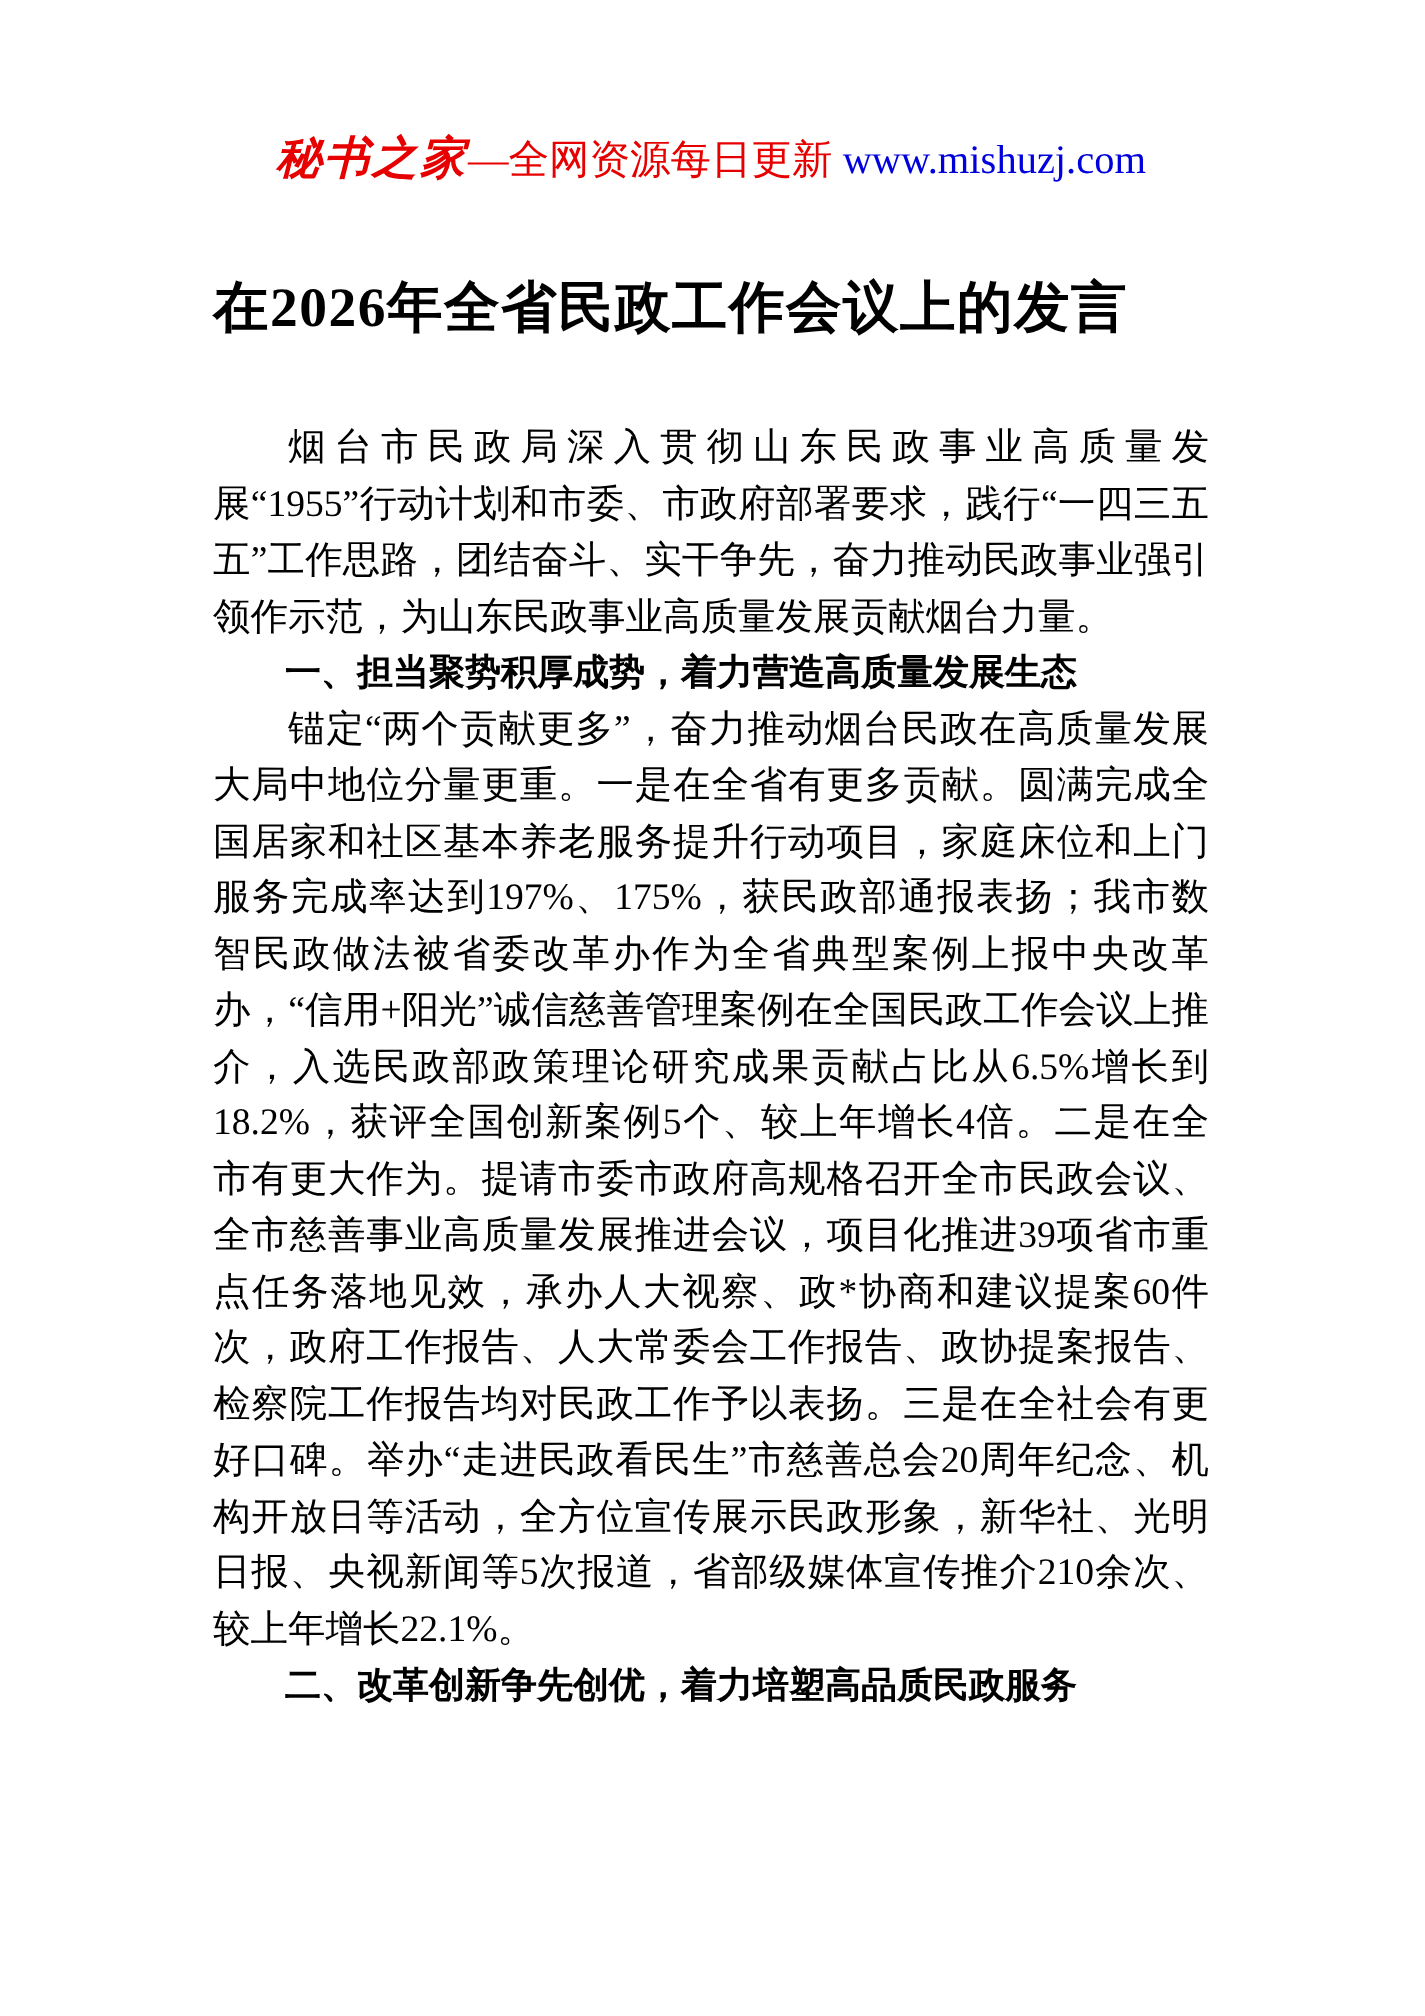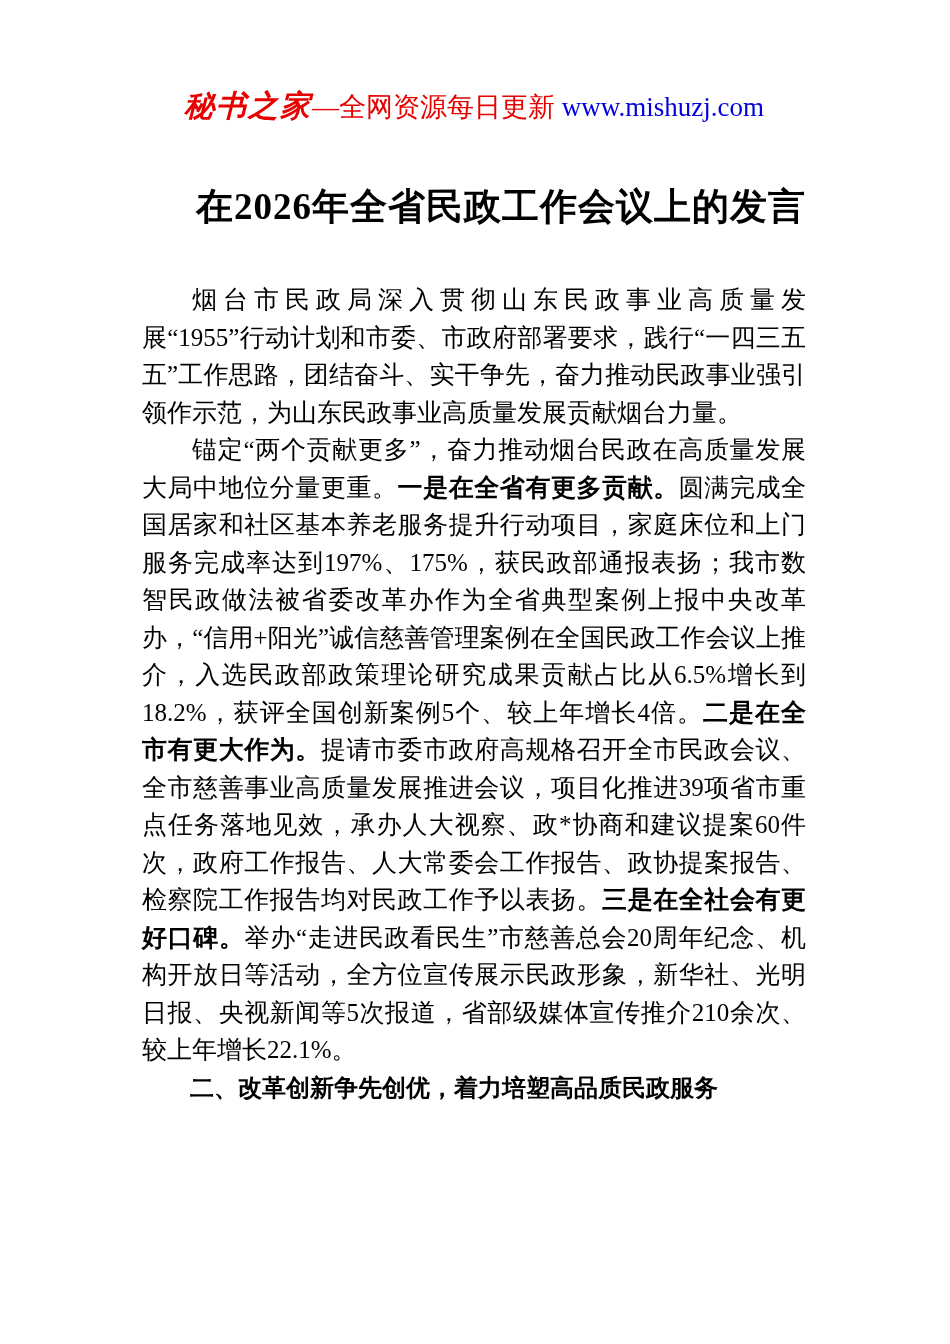--- a/index.html
+++ b/index.html
@@ -38,21 +38,21 @@
     color: #e60000;
     font-size: 27px;
   }
   .url {
     color: #0000dd;
     text-decoration: none;
     font-size: 27px;
     cursor: pointer;
   }
   .doc-title {
-    text-align: right;
+    text-align: left;
     font-size: 37px;
     font-weight: bold;
     line-height: 48px;
     margin-bottom: 50px;
     letter-spacing: 1px;
   }
   .doc-body {
     font-size: 25px;
     line-height: 37.5px;
     text-align: justify;
@@ -60,38 +60,39 @@
   }
   .doc-body p {
     text-indent: 2em;
   }
   .section-heading {
     font-weight: bold;
     font-family: "Liberation Sans", "DejaVu Sans", sans-serif;
     font-size: 24px;
   }
   .doc-body b {
-    font-weight: bold;
+    font-weight: normal;
   }
 </style>
 </head>
 <body>
 
 <div class="page">
 
   <div class="site-header">
     <span class="brand">秘书之家</span><span class="tagline">—全网资源每日更新 </span><a class="url">www.mishuzj.com</a>
   </div>
 
   <h1 class="doc-title">在2026年全省民政工作会议上的发言</h1>
 
   <div class="doc-body">
 
     <p>烟台市民政局深入贯彻山东民政事业高质量发展“1955”行动计划和市委、市政府部署要求，践行“一四三五五”工作思路，团结奋斗、实干争先，奋力推动民政事业强引领作示范，为山东民政事业高质量发展贡献烟台力量。</p>
 
+    <p class="section-heading">一、担当聚势积厚成势，着力营造高质量发展生态</p>
 
     <p><span>锚定“两个贡献更多”，奋力推动烟台民政在高质量发展大局中地位分量更重。</span><b>一是在全省有更多贡献。</b><span>圆满完成全国居家和社区基本养老服务提升行动项目，家庭床位和上门服务完成率达到197%、175%，获民政部通报表扬；我市数智民政做法被省委改革办作为全省典型案例上报中央改革办，“信用+阳光”诚信慈善管理案例在全国民政工作会议上推介，入选民政部政策理论研究成果贡献占比从6.5%增长到18.2%，获评全国创新案例5个、较上年增长4倍。</span><b>二是在全市有更大作为。</b><span>提请市委市政府高规格召开全市民政会议、全市慈善事业高质量发展推进会议，项目化推进39项省市重点任务落地见效，承办人大视察、政*协商和建议提案60件次，政府工作报告、人大常委会工作报告、政协提案报告、检察院工作报告均对民政工作予以表扬。</span><b>三是在全社会有更好口碑。</b><span>举办“走进民政看民生”市慈善总会20周年纪念、机构开放日等活动，全方位宣传展示民政形象，新华社、光明日报、央视新闻等5次报道，省部级媒体宣传推介210余次、较上年增长22.1%。</span></p>
 
     <p class="section-heading">二、改革创新争先创优，着力培塑高品质民政服务</p>
 
 
   </div>
 
 </div>
 

